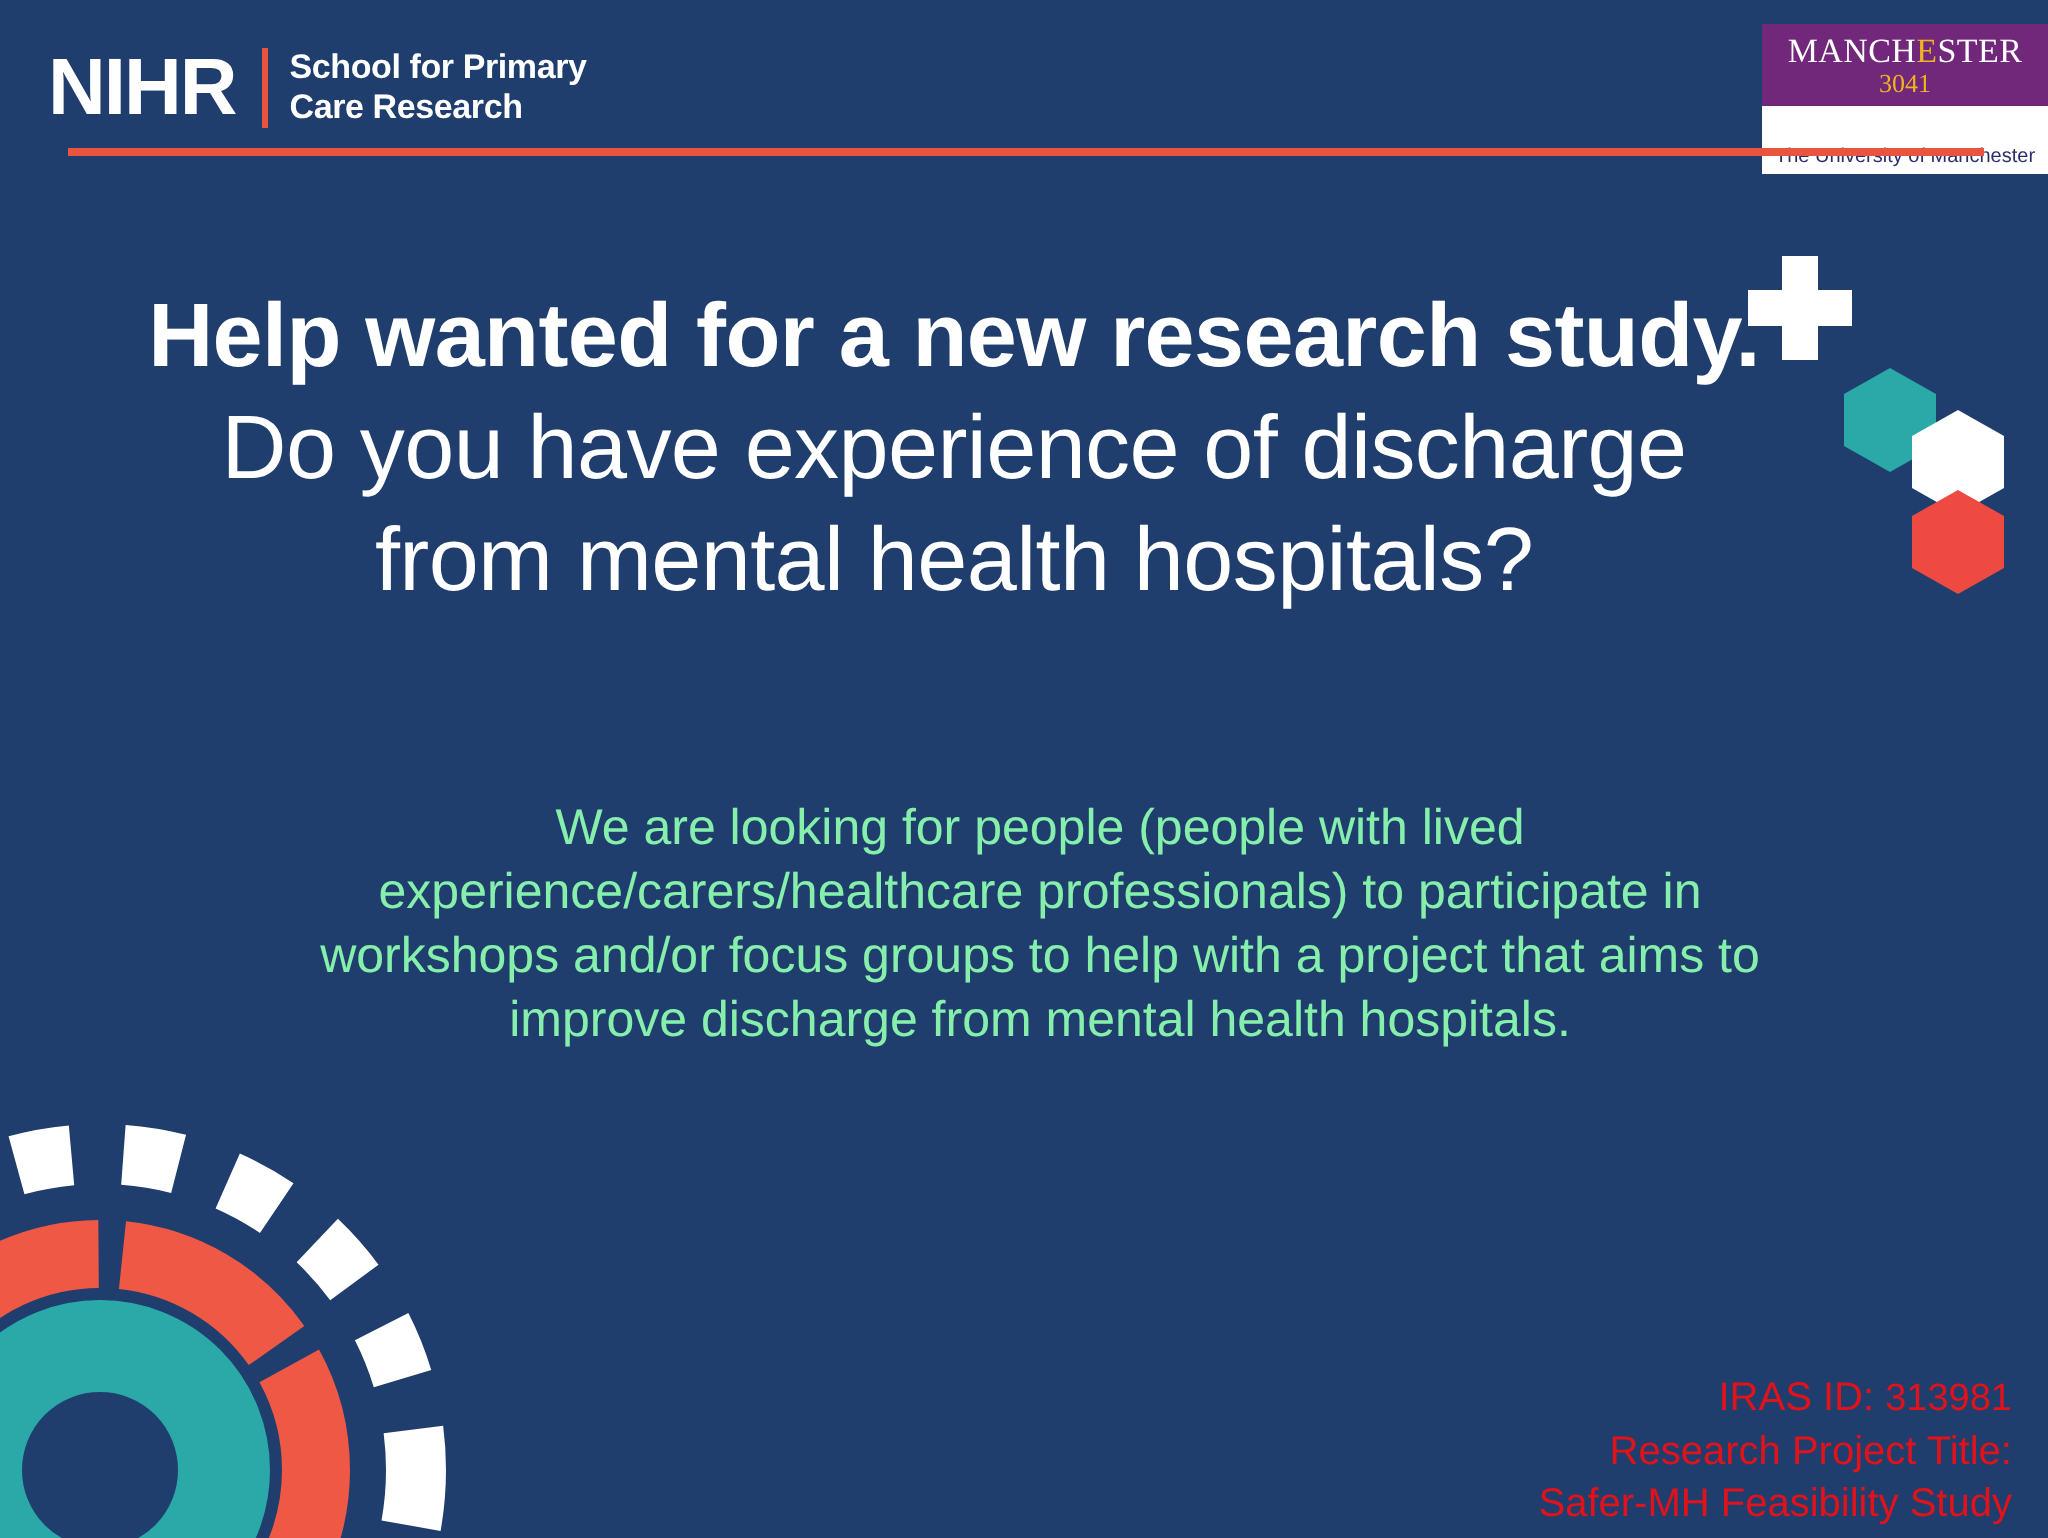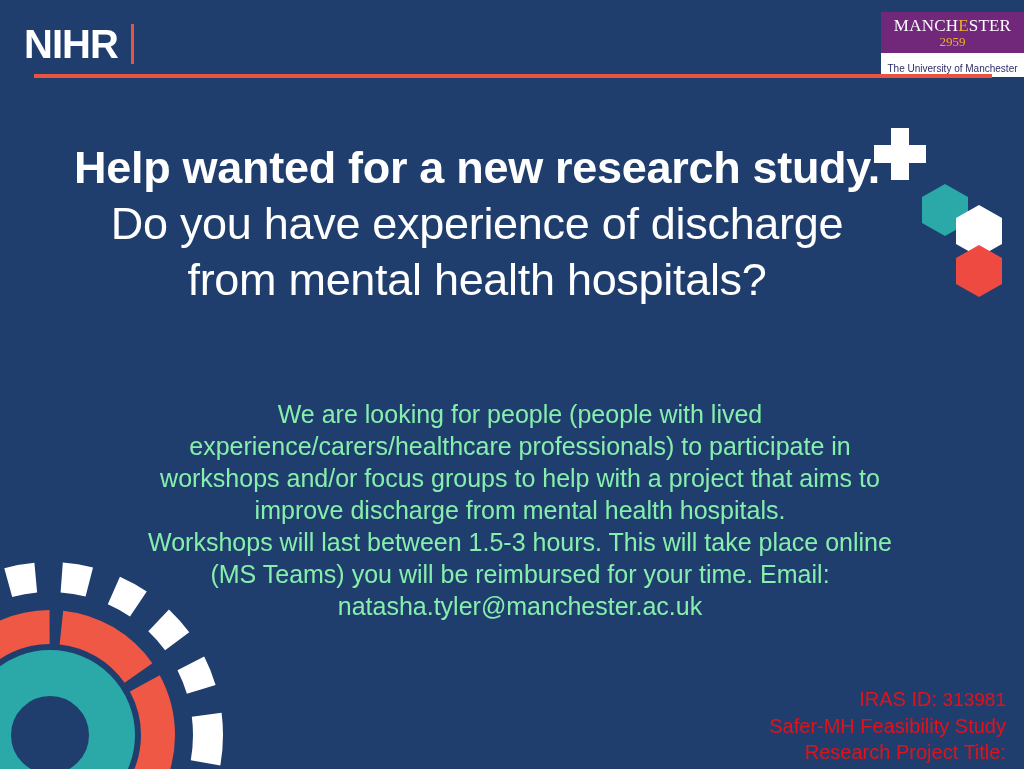--- a/index.html
+++ b/index.html
@@ -76,21 +76,21 @@
     font-size: 13px;
     color: #F0B323;
     line-height: 14px;
   }
   .uom-bottom {
     background: #FFFFFF;
     color: #2D2D6E;
     font-family: "Liberation Sans", sans-serif;
     font-size: 10px;
     text-align: center;
-    padding: 10px 0 2px 0;
+    padding: 20px 0 2px 0;
     white-space: nowrap;
     line-height: 12px;
   }
   .header-rule {
     position: absolute;
     left: 34px;
     top: 74px;
     width: 958px;
     height: 4px;
     background: #E8543F;
@@ -176,26 +176,30 @@
   .footer-block .iras-num { font-size: 19px; }
 </style>
 </head>
 <body>
 
 <div class="header">
 
   <div class="nihr-logo">
     <span class="nihr-word">NIHR</span>
     <span class="nihr-divider"></span>
+    <span class="nihr-sub">
+      <span>School for Primary</span><br>
+      <span>Care Research</span>
+    </span>
   </div>
 
   <div class="uom-logo">
     <div class="uom-top">
       <div class="uom-manchester"><span>MANCH</span><span class="gold">E</span><span>ST</span><span>ER</span></div>
-      <div class="uom-year">2959</div>
+      <div class="uom-year">3041</div>
     </div>
     <div class="uom-bottom">The University of Manchester</div>
   </div>
 
   <div class="header-rule"></div>
 </div>
 
 <div class="plus-icon">
   <div class="bar-h"></div>
   <div class="bar-v"></div>
@@ -218,20 +222,19 @@
     </g>
   </svg>
 </div>
 
 <div class="title-block">
   <span class="bold">Help wanted for a new research study.</span><span> Do you have experience of discharge from mental health hospitals?</span>
 </div>
 
 <div class="body-block">
   <span>We are looking for people (people with lived experience/carers/healthcare professionals) to participate in workshops and/or focus groups to help with a project that aims to improve discharge from mental health hospitals.</span><br>
-  <span>Workshops will last between 1.5-3 hours. This will take place online (MS Teams) you will be reimbursed for your time. Email: natasha.tyler@manchester.ac.uk</span>
 </div>
 
 <div class="footer-block">
   <div><span>IRAS ID:</span> <span class="iras-num">313981</span></div>
+  <div>Research Project Title:</div>
   <div>Safer-MH Feasibility Study</div>
-  <div>Research Project Title:</div>
 </div>
 
 </body></html>

